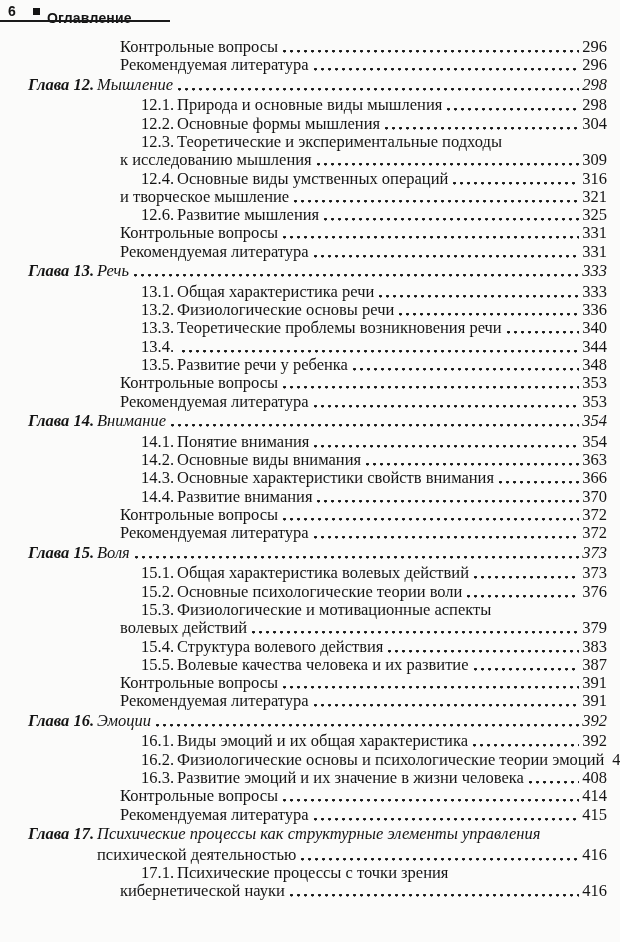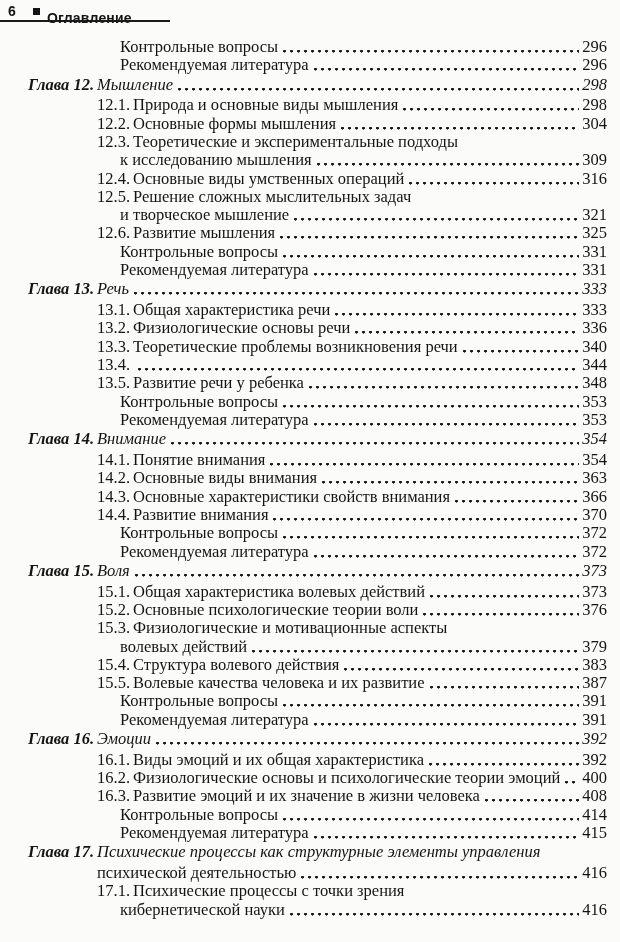--- a/index.html
+++ b/index.html
@@ -45,21 +45,21 @@
     padding-right: 13px;
     white-space: nowrap;
   }
   .row.chapter, .row.section, .row.cont-chapter { padding-left: 97px; }
   .row.plain, .row.cont { padding-left: 120px; }
   .row.chapter { margin-top: 1px; margin-bottom: 2.5px; font-style: italic; }
   .label {
     position: absolute; left: 28px;
     font-weight: bold;
   }
-  .num { flex: 0 0 36px; }
+  .num { flex: 0 0 36px; margin-left: 44px; }
   .title { flex: 0 0 auto; }
   .leader {
     flex: 1 1 0;
     min-width: 0;
     align-self: stretch;
     margin: 0 3px 0 5px;
     background-image: radial-gradient(circle at 1.5px 13.4px, #1a1a1a 1.15px, transparent 1.7px);
     background-size: 7px 18.3px;
     background-repeat: repeat-x;
   }
@@ -112,24 +112,20 @@
         <span class="title">к исследованию мышления</span>
         <span class="leader"></span>
         <span class="page-no">309</span>
       </div>
       <div class="row section">
         <span class="num">12.4.</span>
         <span class="title">Основные виды умственных операций</span>
         <span class="leader"></span>
         <span class="page-no">316</span>
       </div>
-      <div class="row section">
-        <span class="num">12.5.</span>
-        <span class="title">Решение сложных мыслительных задач</span>
-      </div>
       <div class="row cont">
         <span class="title">и творческое мышление</span>
         <span class="leader"></span>
         <span class="page-no">321</span>
       </div>
       <div class="row section">
         <span class="num">12.6.</span>
         <span class="title">Развитие мышления</span>
         <span class="leader"></span>
         <span class="page-no">325</span>

